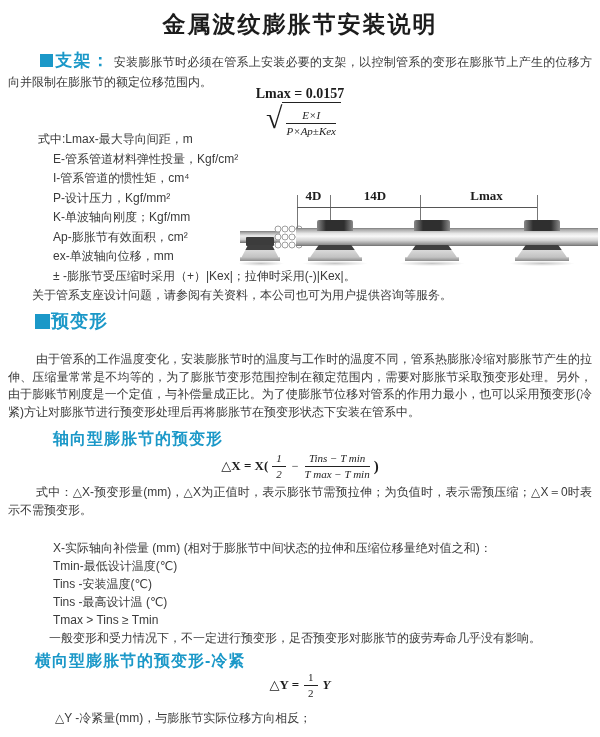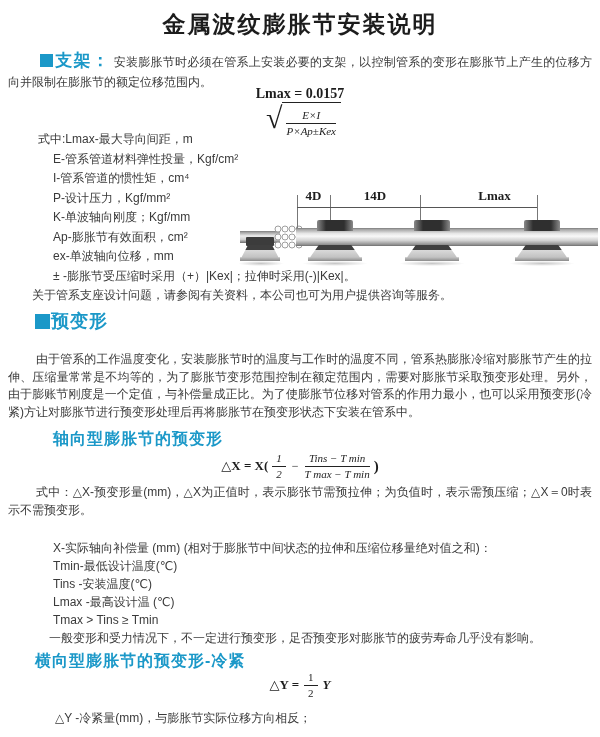--- a/index.html
+++ b/index.html
@@ -64,21 +64,21 @@
   
   .diagram{position:absolute;left:240px;top:186px;width:358px;height:92px;}
   .diagram *{position:absolute;}
   .dim-h{left:57px;top:21px;width:240px;height:0;border-top:1px solid #555;}
   .tick{top:9px;height:33px;width:0;border-left:1px solid #777;}
   .t1{left:57px;}.t2{left:90px;}.t3{left:180px;}.t4{left:297px;}
   .dim-label{top:2px;height:14px;text-align:center;
     font-family:"Liberation Serif","DejaVu Serif",serif;font-weight:bold;font-size:13px;color:#1d1d1d;}
   .l1{left:57px;width:33px;}
   .l2{left:90px;width:90px;}
-  .l3{left:196px;width:117px;}
+  .l3{left:188px;width:117px;}
   .pipe-main{left:56px;top:42px;width:302px;height:18px;
     background:linear-gradient(180deg,#9e9e9e 0%,#e6e6e6 28%,#f8f8f8 45%,#d2d2d2 72%,#8a8a8a 100%);
     border-top:1px solid #8a8a8a;border-bottom:1px solid #7a7a7a;box-sizing:border-box;}
   .pipe-stub{left:0;top:45px;width:40px;height:12px;
     background:linear-gradient(180deg,#9a9a9a 0%,#ececec 40%,#cfcfcf 75%,#888 100%);
     border-top:1px solid #8a8a8a;border-bottom:1px solid #7a7a7a;box-sizing:border-box;}
   .bellows{left:34px;top:38px;}
   .anchor-top{left:6px;top:51px;width:28px;height:9px;background:#3c3c3c;border-radius:1px;}
   .ped{width:54px;height:16px;top:59px;
     clip-path:polygon(20% 0,80% 0,96% 76%,100% 76%,100% 100%,0 100%,0 76%,4% 76%);
@@ -148,21 +148,21 @@
     </span>
     <span class="f-lhs paren">)</span>
   </div>
 
   <p class="explain">式中：△X-预变形量(mm)，△X为正值时，表示膨张节需预拉伸；为负值时，表示需预压缩；△X＝0时表示不需预变形。</p>
 
   <div class="ax-items">
     <div>X-实际轴向补偿量 (mm) (相对于膨胀节中间状态的拉伸和压缩位移量绝对值之和)：</div>
     <div>Tmin-最低设计温度(℃)</div>
     <div>Tins -安装温度(℃)</div>
-    <div>Lmax -最高设计温 (℃)</div>
+    <div>Tins -最高设计温 (℃)</div>
     <div>Tmax &gt; Tins ≥ Tmin</div>
     <div class="gen">一般变形和受力情况下，不一定进行预变形，足否预变形对膨胀节的疲劳寿命几乎没有影响。</div>
   </div>
 
   <div class="subhead2">横向型膨胀节的预变形-冷紧</div>
 
   <div class="formula f3">
     <span class="f-lhs">△Y =</span>
     <span class="frac">
       <span class="num">1</span>

